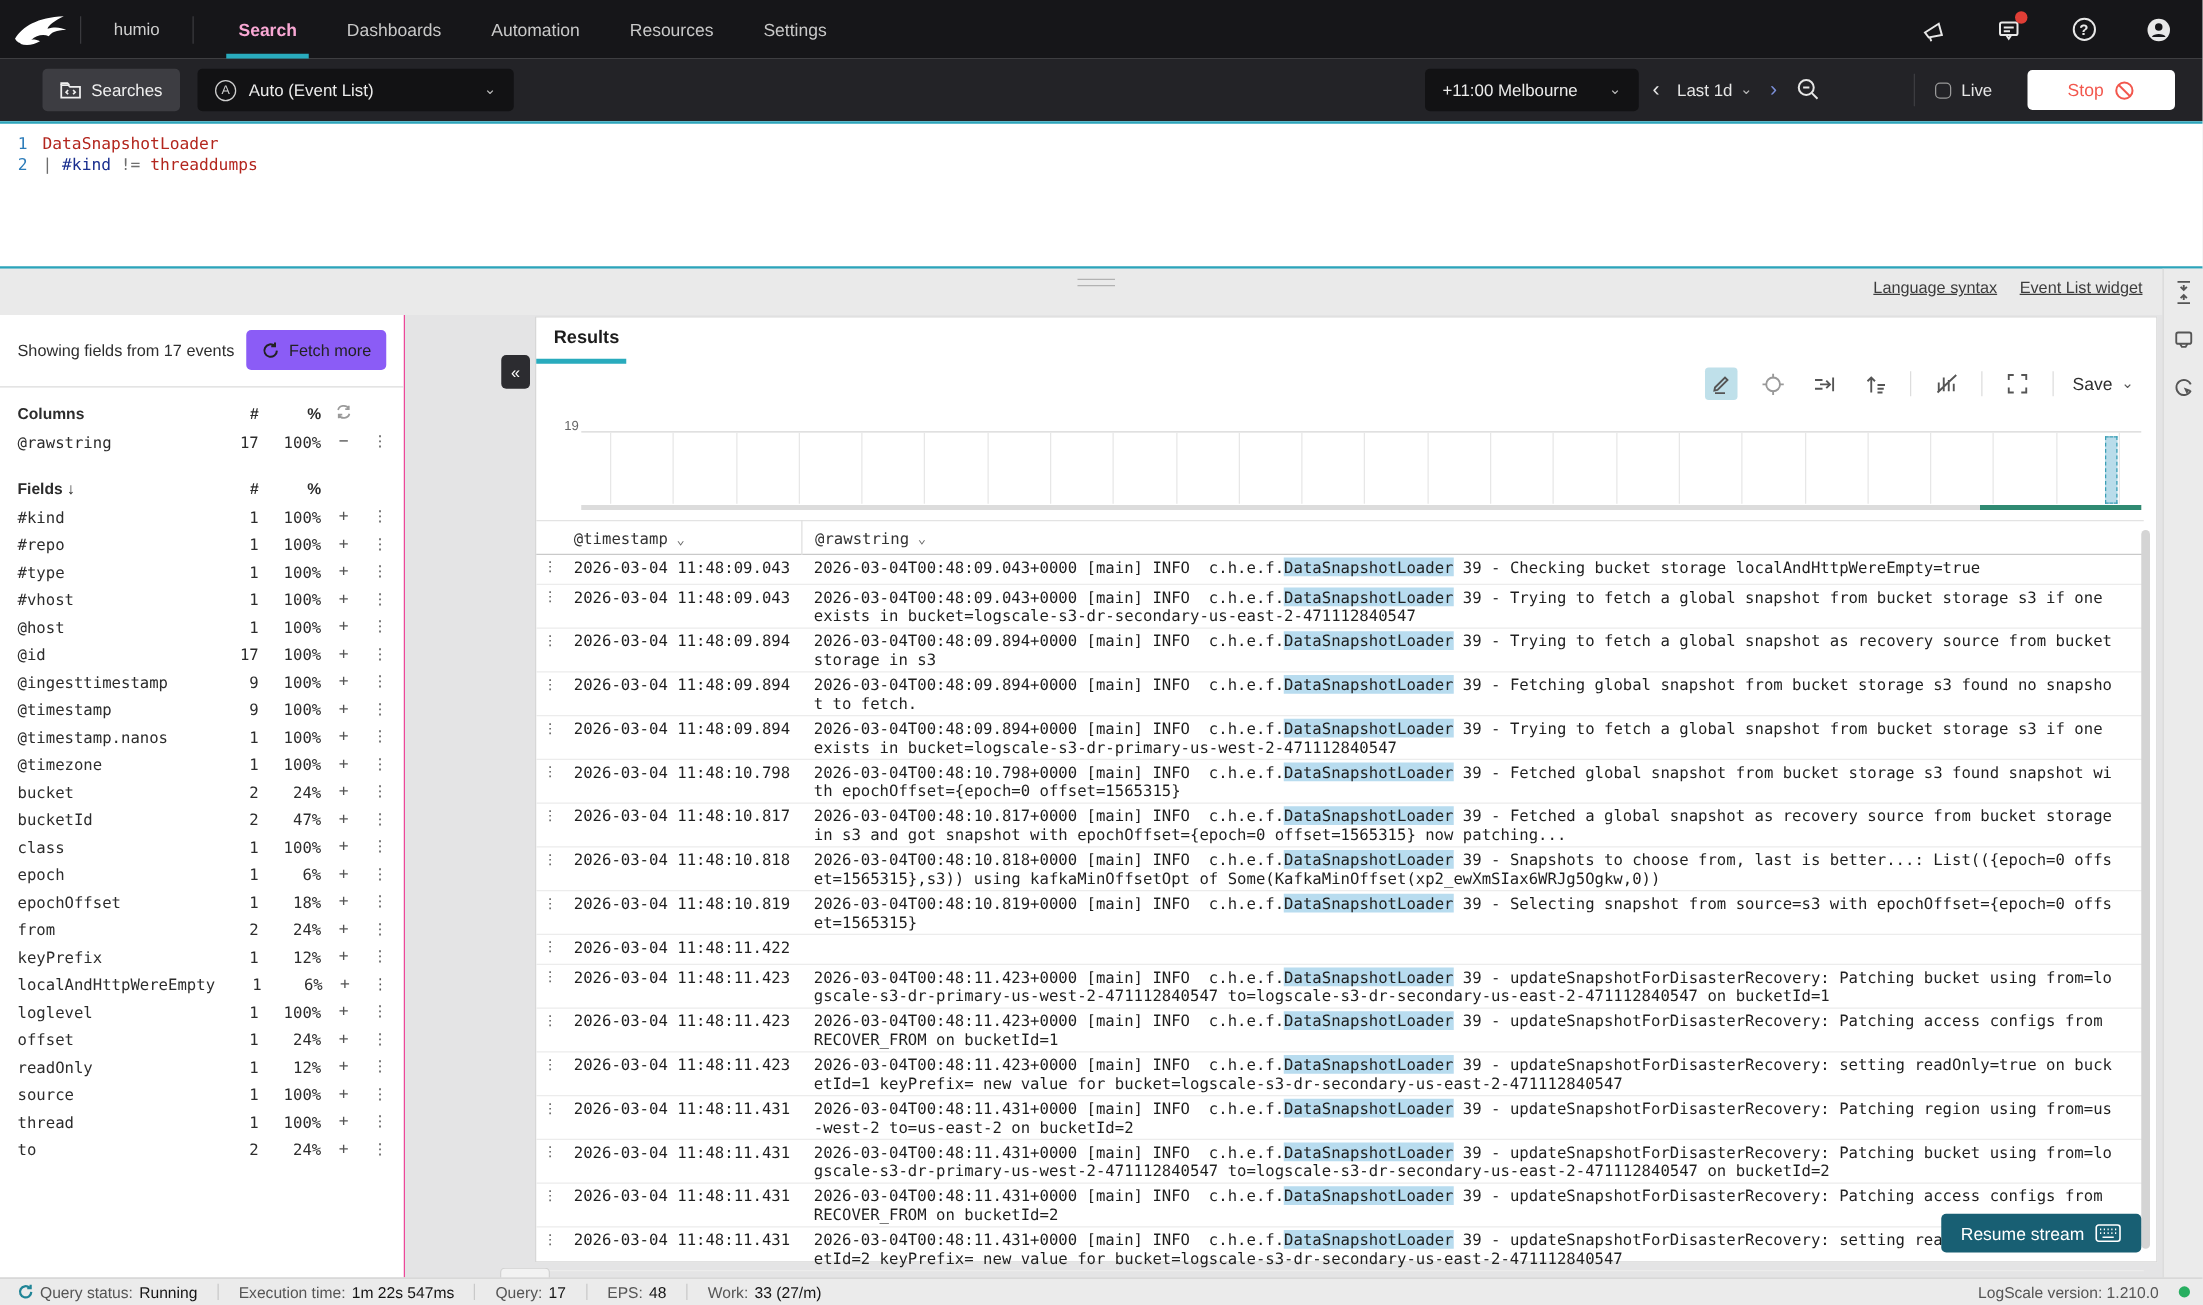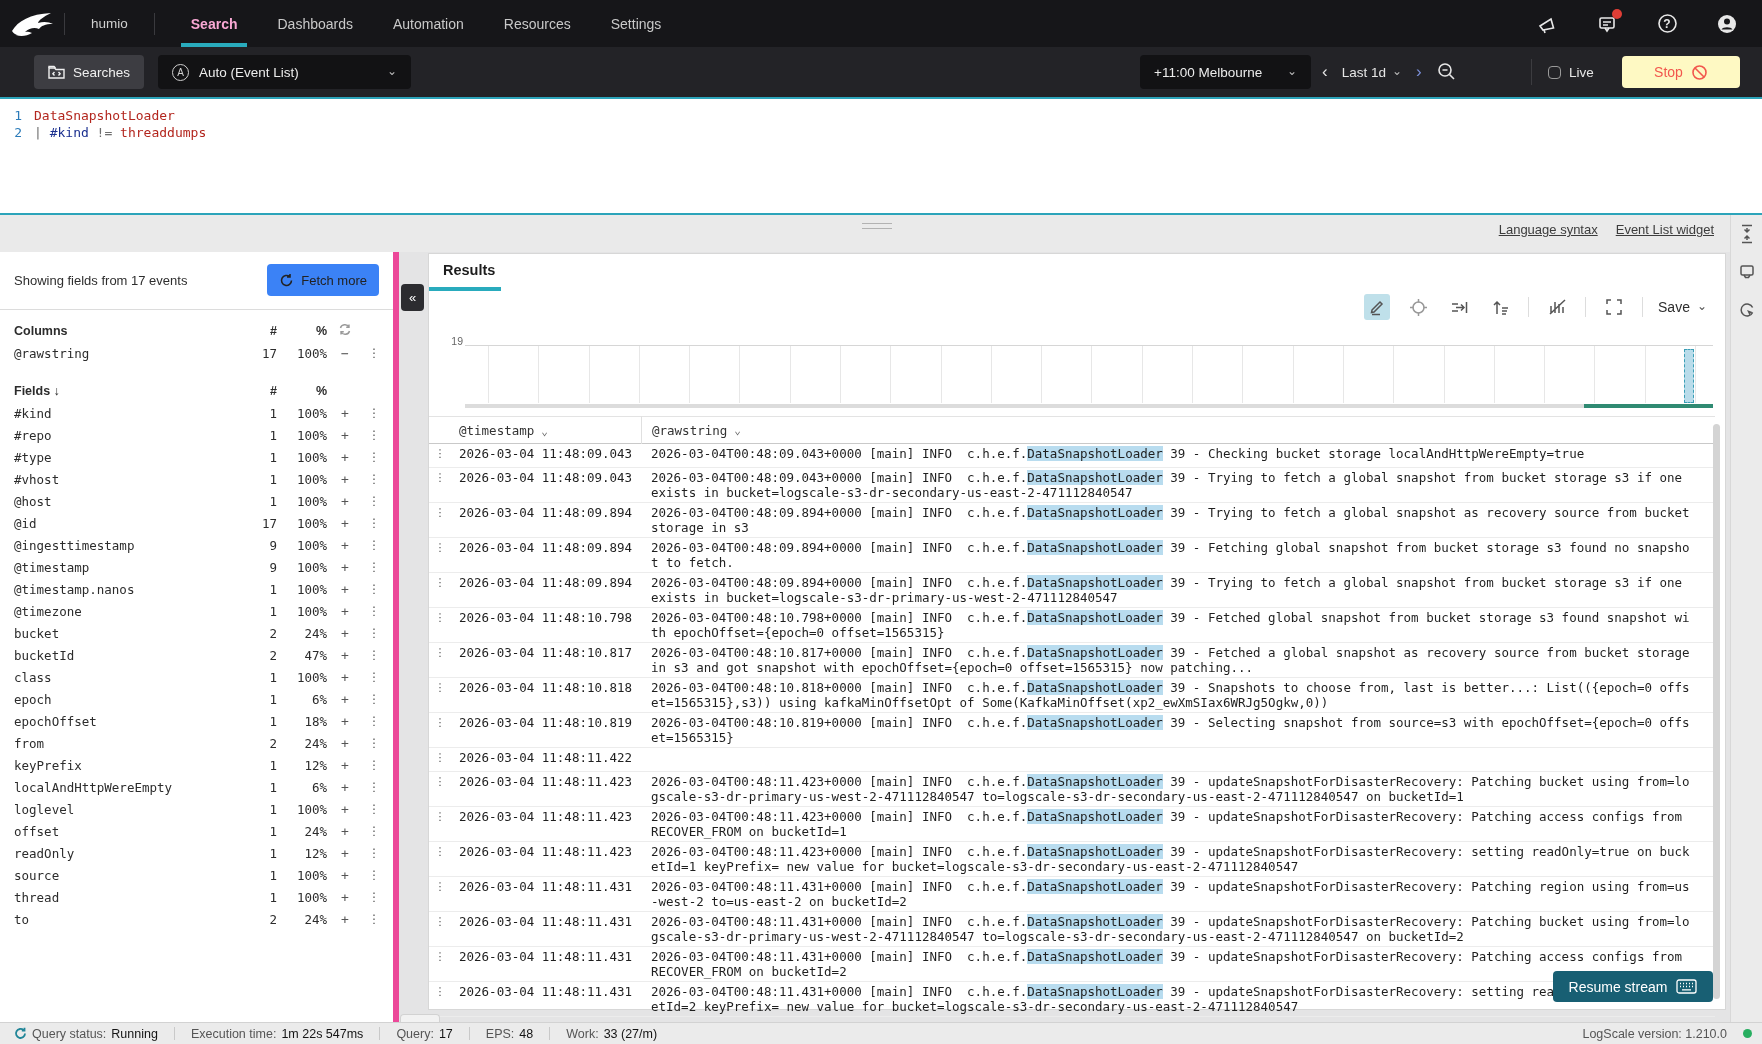--- a/index.html
+++ b/index.html
@@ -49,21 +49,21 @@
   .chev-btn { background:none; border:none; color:#e6e6e6; font-size:17px; cursor:pointer;
               font-family:inherit; }
   .chev-btn.fwd { color:#7b8fd9; }
   .range-label { font-size:13.5px; display:flex; align-items:center; gap:6px; cursor:pointer; }
   .zoomout { width:22px; height:22px; cursor:pointer; }
   .zoomout svg { stroke:#e6e6e6; fill:none; stroke-width:1.6; }
   .tb-div { position:absolute; left:1531px; top:12px; width:1px; height:26px; background:#3c3c40; }
   .live-wrap { position:absolute; left:1548px; display:flex; align-items:center; gap:8px;
                font-size:13.5px; cursor:pointer; }
   .live-box { width:13px; height:13px; border:1.5px solid #9a9a9a; border-radius:4px; }
-  .stop-btn { position:absolute; left:1622px; width:118px; height:32px; background:#fef9c3;
+  .stop-btn { position:absolute; left:1622px; width:118px; height:32px; background:#ffffff;
               border:none; border-radius:4px; color:#f2574d; font-size:14px; display:flex;
               align-items:center; justify-content:center; gap:8px; cursor:pointer;
               font-family:inherit; }
   .stop-btn svg { stroke:#f2574d; fill:none; stroke-width:1.6; }
 
   
   .editor { position:absolute; left:0; top:97px; width:1762px; height:118px; background:#ffffff;
             border-top:2px solid #2ca4ba; border-bottom:2px solid #2ca4ba; padding-top:8px;
             font-size:13px; line-height:17px; cursor:text; }
   .ed-line { display:flex; }
@@ -74,26 +74,26 @@
   .tok-op { color:#6e6e6e; }
 
   
   .substrip { position:absolute; left:0; top:215px; width:1762px; height:37px; background:#eaeaea; }
   .drag-handle { position:absolute; left:862px; top:8px; width:30px; cursor:row-resize; }
   .drag-handle div { height:1px; background:#b2b2b2; margin-bottom:4px; }
   .strip-links { position:absolute; right:48px; top:7px; display:flex; gap:18px; }
   .strip-link { font-size:13px; color:#3c3c3c; text-decoration:underline; cursor:pointer; }
 
   
-  .sidebar { position:absolute; left:0; top:252px; width:399px; height:770px; background:#ffffff;
-             border-right:6px solid #ec4899; }
+  .sidebar { position:absolute; left:0; top:252px; width:324px; height:770px; background:#ffffff;
+             border-right:1px solid #ec4899; }
   .side-top { display:flex; align-items:center; justify-content:space-between;
               padding:12px 14px 0 14px; }
   .side-summary { font-size:13px; color:#2e2e2e; }
-  .fetch-btn { background:#3b82f6; border:none; border-radius:4px; height:32px; padding:0 12px;
+  .fetch-btn { background:#8b5cf6; border:none; border-radius:4px; height:32px; padding:0 12px;
                display:flex; align-items:center; gap:7px; font-size:13px; color:#222;
                cursor:pointer; font-family:inherit; }
   .fetch-btn svg { stroke:#222; fill:none; stroke-width:1.6; }
   .filter-wrap { position:relative; margin:12px 14px 0 14px; }
   .filter-input { width:100%; height:33px; background:#ededed; border:none; border-radius:4px;
                   padding:0 36px 0 12px; font-size:13.5px; color:#333; font-family:inherit; }
   .filter-input::placeholder { color:#8f8f8f; }
   .filter-search { position:absolute; right:10px; top:7px; }
   .filter-search svg { stroke:#555; fill:none; stroke-width:1.6; }
   .side-divider { margin-top:13px; border-bottom:1px solid #dcdcdc; }

